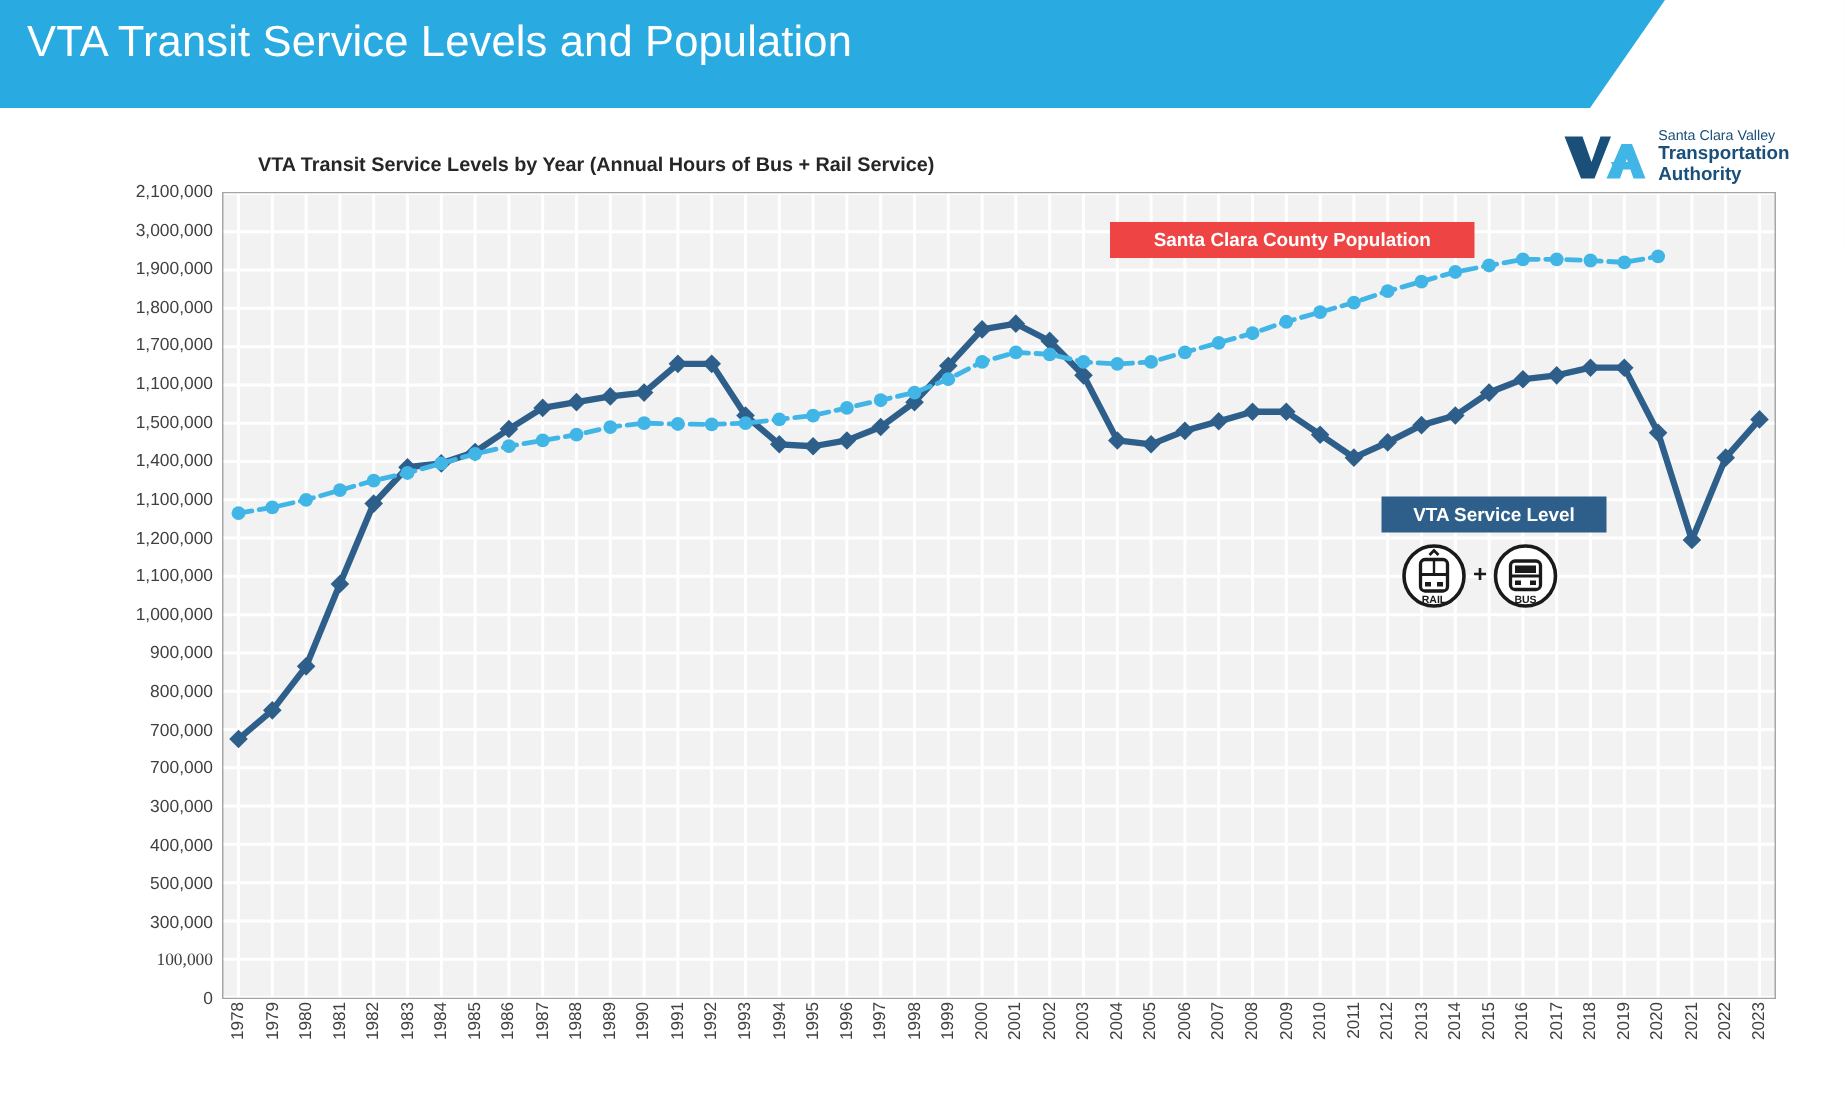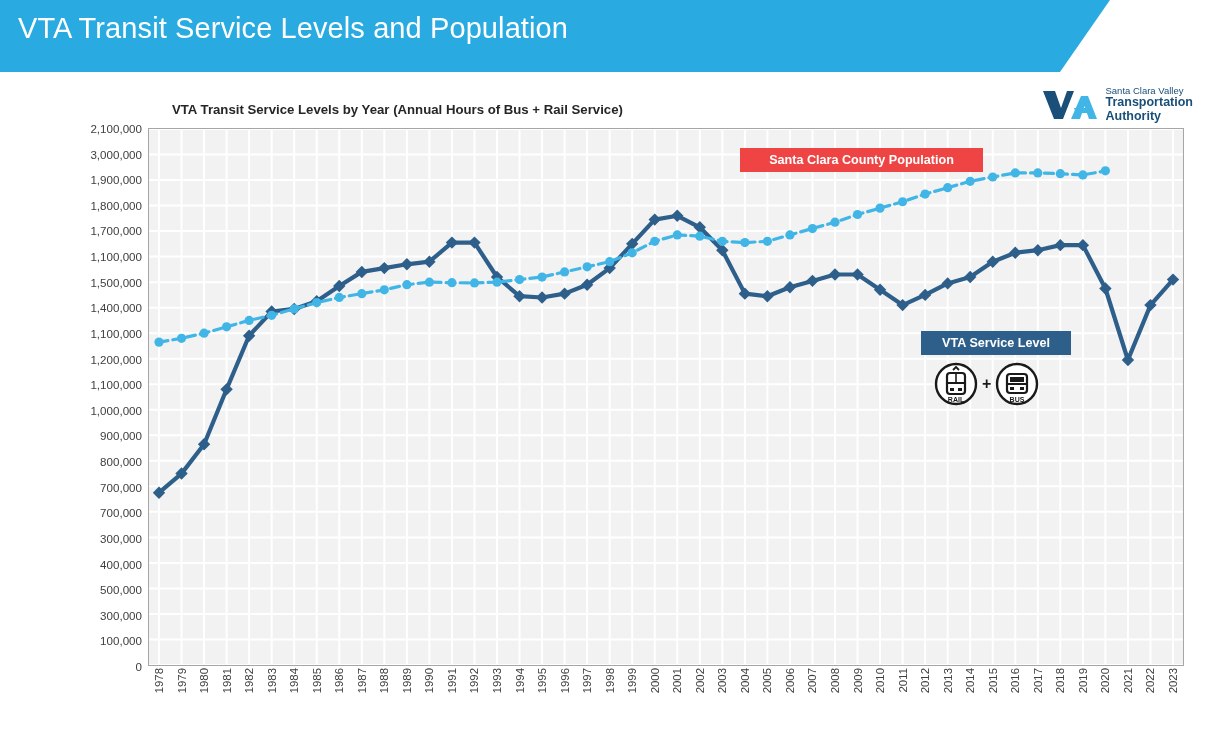--- a/index.html
+++ b/index.html
@@ -128,21 +128,21 @@
         <div class="ytick" style="top: 256.19px;">1,100,000</div>
         <div class="ytick" style="top: 281.81px;">1,000,000</div>
         <div class="ytick" style="top: 307.429px;">900,000</div>
         <div class="ytick" style="top: 333.048px;">800,000</div>
         <div class="ytick" style="top: 358.667px;">700,000</div>
         <div class="ytick" style="top: 384.286px;">700,000</div>
         <div class="ytick" style="top: 409.905px;">300,000</div>
         <div class="ytick" style="top: 435.524px;">400,000</div>
         <div class="ytick" style="top: 461.143px;">500,000</div>
         <div class="ytick" style="top: 486.762px;">300,000</div>
-        <div class="ytick" style="top: 512.381px;">100,000</div>
+        <div class="ytick" style="top: 512.381px; font-family: Liberation Serif, serif;">100,000</div>
         <div class="ytick" style="top: 538px;">0</div>
       </div>
 
     <div class="plot">
       <svg id="plot-svg" viewBox="0 0 1034 536" preserveAspectRatio="none">
           <line x1="0" y1="536" x2="1034" y2="536" stroke="#ffffff" stroke-width="2"></line>
           <line x1="0" y1="510.4761904761905" x2="1034" y2="510.4761904761905" stroke="#ffffff" stroke-width="2"></line>
           <line x1="0" y1="484.95238095238096" x2="1034" y2="484.95238095238096" stroke="#ffffff" stroke-width="2"></line>
           <line x1="0" y1="459.42857142857144" x2="1034" y2="459.42857142857144" stroke="#ffffff" stroke-width="2"></line>
           <line x1="0" y1="433.9047619047619" x2="1034" y2="433.9047619047619" stroke="#ffffff" stroke-width="2"></line>

